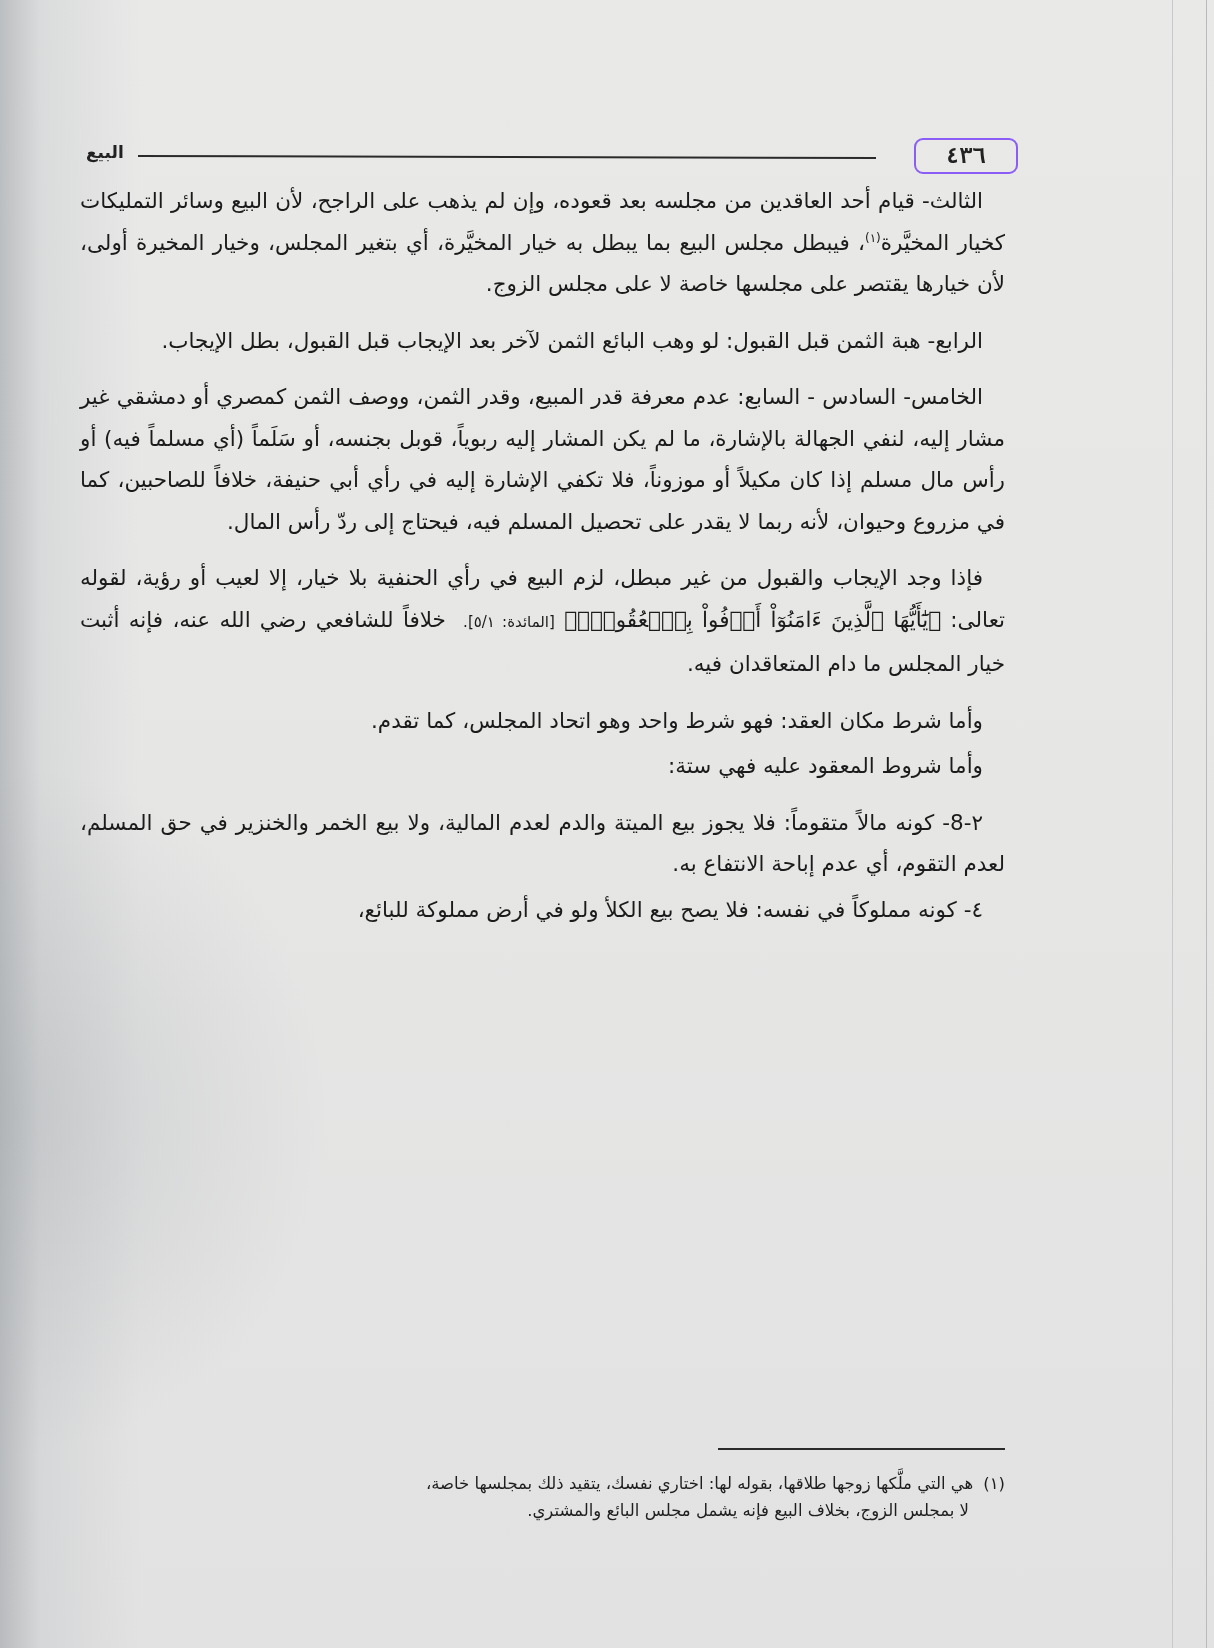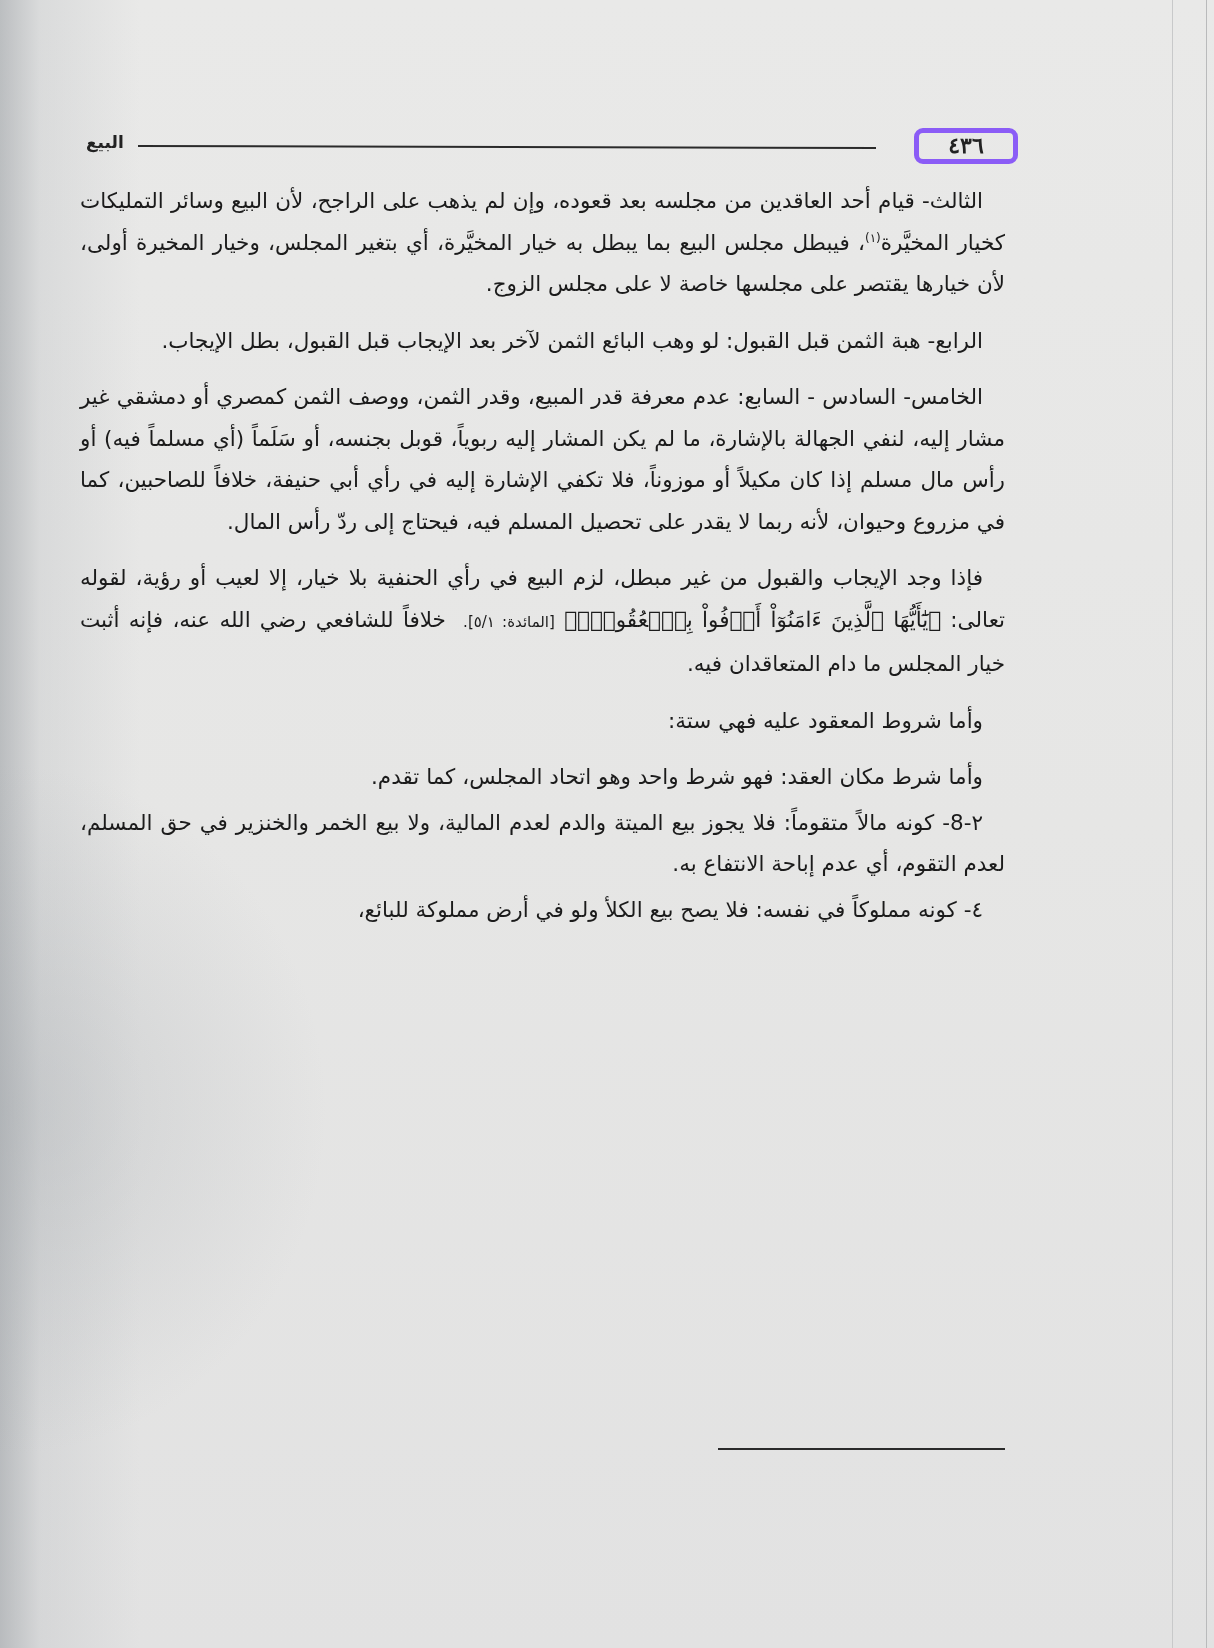--- a/index.html
+++ b/index.html
@@ -42,21 +42,21 @@
       position: absolute;
       left: 0; top: 0;
       width: 1214px; height: 1648px;
       color: #1b1b1b;
       direction: rtl;
     }
 
     
     .header {
       position: absolute;
-      top: 126px;
+      top: 136px;
       left: 86px;
       width: 920px;
       height: 44px;
     }
     .header-title {
       position: absolute;
       left: 0;
       top: 6px;
       font-family: "DejaVu Sans", sans-serif;
       font-weight: bold;
@@ -72,27 +72,27 @@
       height: 2px;
       background: #2a2a2a;
       transform: rotate(0.15deg);
     }
     .page-number-box {
       position: absolute;
       right: -12px;
       top: 2px;
       width: 104px;
       height: 36px;
-      border: 5px solid #8b5cf6;
+      border: 2px solid #8b5cf6;
       border-radius: 9px;
       box-sizing: border-box;
       display: flex;
       align-items: center;
       justify-content: center;
-      font-family: Liberation Sans, sans-serif;
+      font-family: Liberation Mono, monospace;
       font-size: 22px;
       font-weight: bold;
       letter-spacing: 2px;
       color: #222;
     }
 
     
     .body {
       position: absolute;
       top: 180px;
@@ -181,34 +181,40 @@
     </p>
 
     <p class="para indent">
       <span class="bold">الخامس- السادس - السابع:</span><span> عدم معرفة قدر المبيع، وقدر الثمن، ووصف الثمن كمصري أو دمشقي غير مشار إليه، لنفي الجهالة بالإشارة، ما لم يكن المشار إليه ربوياً، قوبل بجنسه، أو سَلَماً (أي مسلماً فيه) أو رأس مال مسلم إذا كان مكيلاً أو موزوناً، فلا تكفي الإشارة إليه في رأي أبي حنيفة، خلافاً للصاحبين، كما في مزروع وحيوان، لأنه ربما لا يقدر على تحصيل المسلم فيه، فيحتاج إلى ردّ رأس المال.</span>
     </p>
 
     <p class="para indent">
       <span>فإذا وجد الإيجاب والقبول من غير مبطل، لزم البيع في رأي الحنفية بلا خيار، إلا لعيب أو رؤية، لقوله تعالى: </span><span class="quran">﴿يَٰٓأَيُّهَا ٱلَّذِينَ ءَامَنُوٓاْ أَوۡفُواْ بِٱلۡعُقُودِۚ﴾</span> <span class="ref">[المائدة: ٥/١].</span><span> خلافاً للشافعي رضي الله عنه، فإنه أثبت خيار المجلس ما دام المتعاقدان فيه.</span>
     </p>
 
-    <p class="para indent">
-      <span>وأما شروط المعقود عليه فهي ستة:</span>
-    </p>
-
     <p class="para indent" style="margin-bottom:4px">
       <span>وأما شرط مكان العقد: فهو شرط واحد وهو اتحاد المجلس، كما تقدم.</span>
     </p>
 
+    <p class="para indent">
+      <span>وأما شروط المعقود عليه فهي ستة:</span>
+    </p>
+
 
     <p class="para indent" style="margin-bottom:4px">
       <span>٢-8-</span><span> كونه مالاً متقوماً: فلا يجوز بيع الميتة والدم لعدم المالية، ولا بيع الخمر والخنزير في حق المسلم، لعدم التقوم، أي عدم إباحة الانتفاع به.</span>
     </p>
 
     <p class="para indent">
       <span>٤-</span><span> كونه مملوكاً في نفسه: فلا يصح بيع الكلأ ولو في أرض مملوكة للبائع،</span>
     </p>
   </div>
 
   <div class="fn-sep"></div>
 
+  <div class="footnotes">
+    <span class="footnote-line">
+      <span class="fn-num">(١)</span><span>هي التي ملَّكها زوجها طلاقها، بقوله لها: اختاري نفسك، يتقيد ذلك بمجلسها خاصة،</span>
+    </span>
+    <span class="footnote-line cont">لا بمجلس الزوج، بخلاف البيع فإنه يشمل مجلس البائع والمشتري.</span>
+  </div>
 
 </div>
 
 </body></html>

